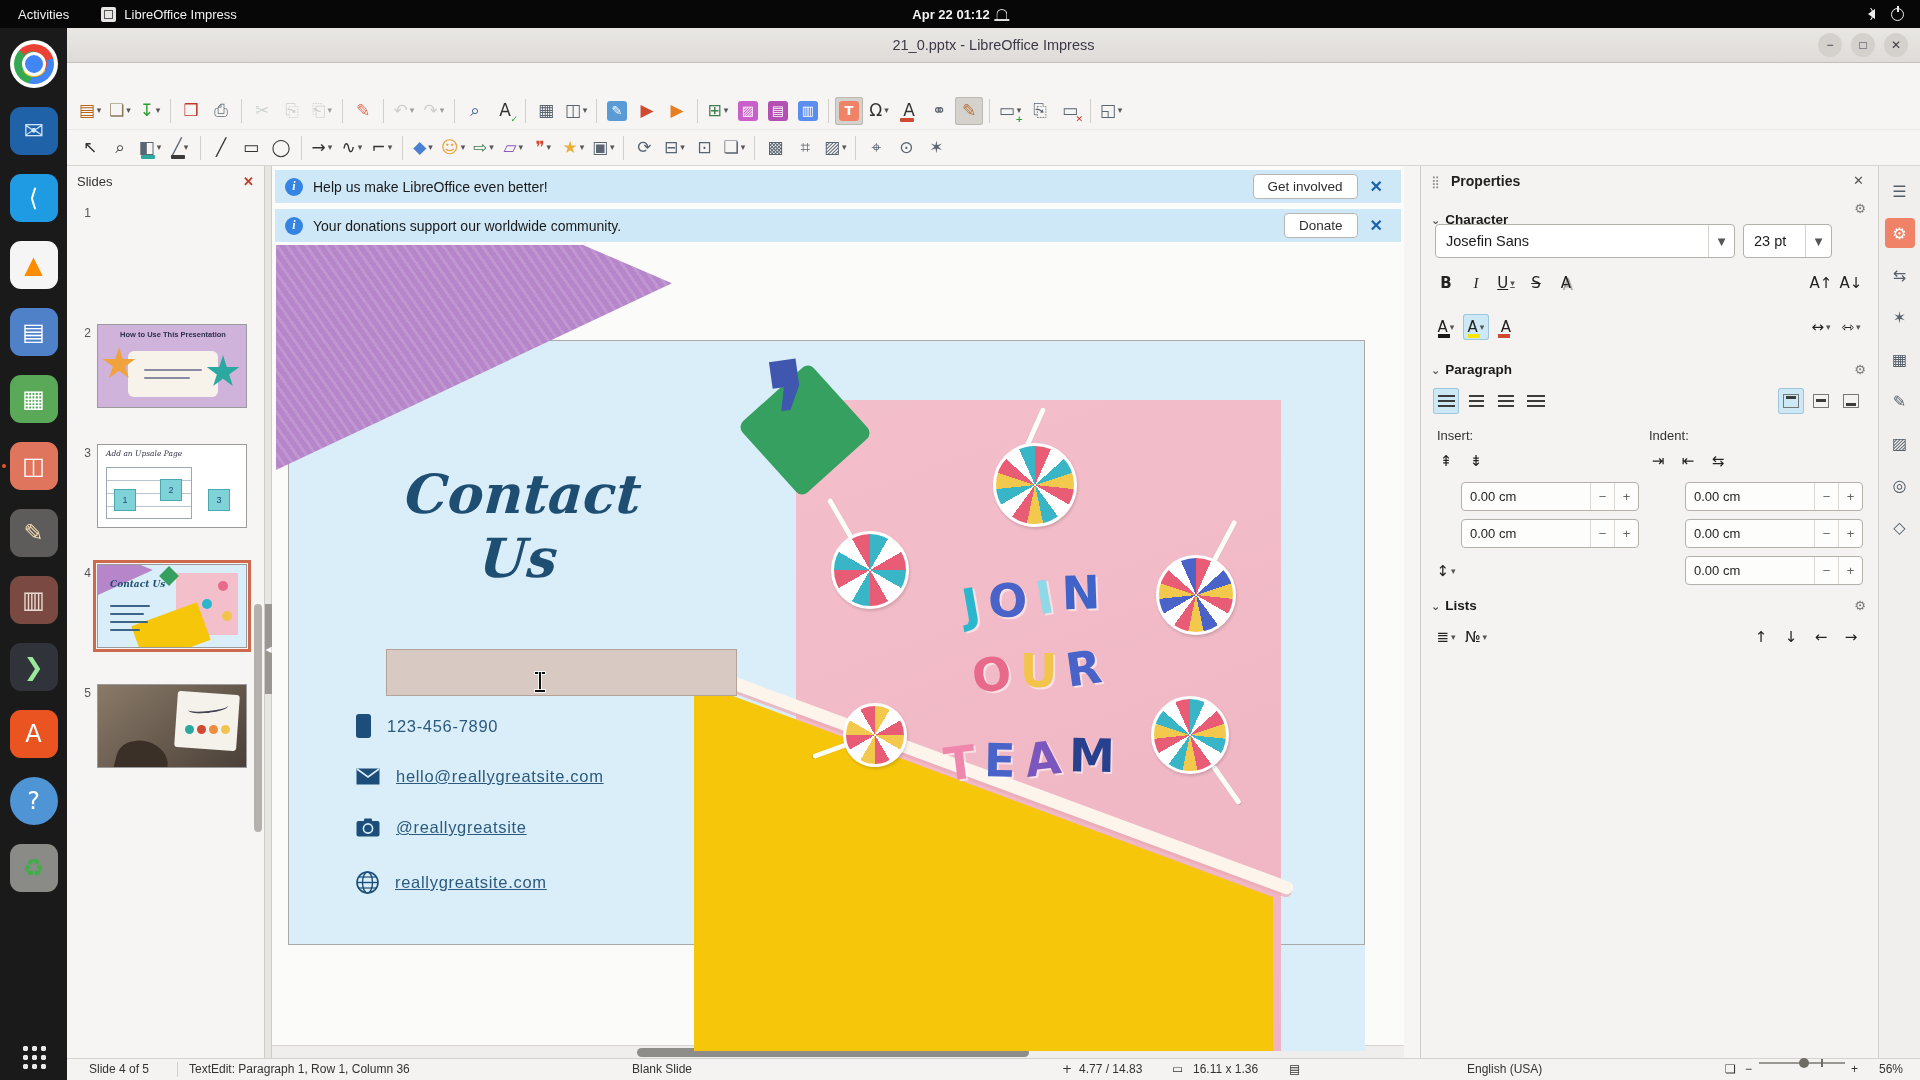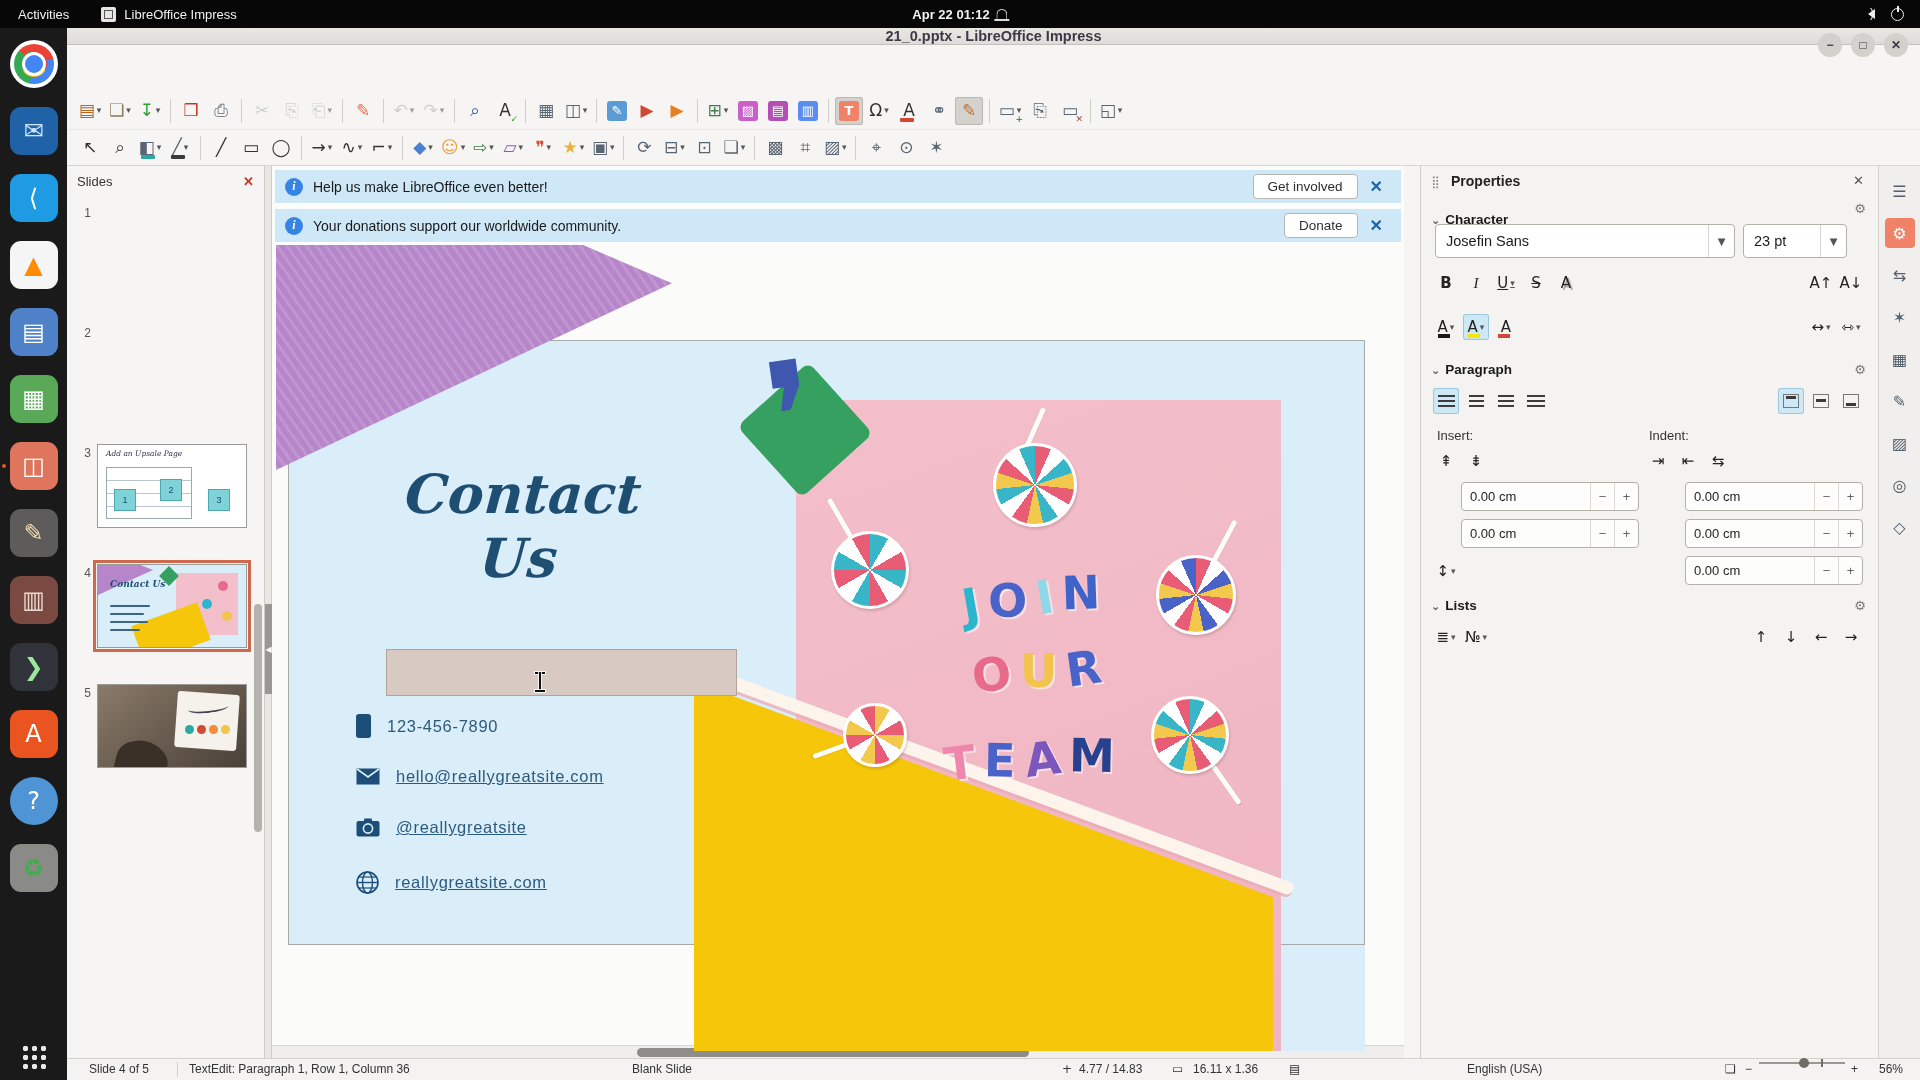--- a/index.html
+++ b/index.html
@@ -17,21 +17,21 @@
   .bell{width:11px;height:10px;border:1.5px solid #ddd;border-bottom:none;border-radius:6px 6px 0 0;position:relative}
   .bell::after{content:"";position:absolute;left:-3px;bottom:-2px;width:15px;height:2px;background:#ddd}
   .tb-right{position:absolute;right:0;top:0;height:100%;display:flex;align-items:center;gap:16px;padding:0 16px}
   .spk{width:0;height:0;border:5px solid transparent;border-right:7px solid #eee;position:relative}
   .spk::after{content:")";color:#eee;position:absolute;left:2px;top:-8px;font-size:12px}
   .pwr{width:13px;height:13px;border:1.5px solid #eee;border-radius:50%;position:relative}
   .pwr::after{content:"";position:absolute;left:50%;top:-3px;width:2px;height:6px;background:#070707;box-shadow:0 2px 0 #eee inset;transform:translateX(-50%);background:#eee}
 
   
   .window{position:absolute;left:67px;top:28px;right:0;bottom:0;background:#f6f5f3}
-  .titlebar{position:absolute;left:0;top:0;right:0;height:17px;background:linear-gradient(#e9e7e4,#dedbd8);display:flex;align-items:center;justify-content:center;font-size:14.5px;font-weight:bold;color:#3d3846;border-bottom:1px solid #c4c0bb}
+  .titlebar{position:absolute;left:0;top:0;right:0;height:35px;background:linear-gradient(#e9e7e4,#dedbd8);display:flex;align-items:center;justify-content:center;font-size:14.5px;font-weight:normal;color:#3d3846;border-bottom:1px solid #c4c0bb}
   .winbtns{position:absolute;right:12px;top:5px;display:flex;gap:9px}
   .wbtn{width:24px;height:24px;border-radius:50%;background:#d4d1cd;color:#3d3846;display:flex;align-items:center;justify-content:center;font-size:12px}
   .menubar{position:absolute;left:0;top:35px;right:0;height:29px;background:#f6f5f3;display:flex;align-items:center;padding-left:8px;font-size:14px;color:#2e2e2e}
   .menubar span{padding:4px 10px;border-radius:3px}
   .toolbar{position:absolute;left:0;right:0;background:#f6f5f3;display:flex;align-items:center;padding-left:8px}
   .tb1{top:64px;height:38px;border-bottom:1px solid #ebe9e6}
   .tb2{top:102px;height:36px;border-bottom:1px solid #d9d6d2}
   .tb{position:relative;min-width:28px;height:28px;display:flex;align-items:center;justify-content:center;margin:0 1px;border-radius:3px;gap:2px;padding:0 2px}
   .tb .g{font-size:17px;line-height:1}
   .tb .chip{width:20px;height:20px;border-radius:3px;display:flex;align-items:center;justify-content:center;font-size:13px;font-weight:bold}
@@ -436,20 +436,29 @@
           <span>Slides</span>
           <span class="sp-close">✕</span>
         </div>
 
         <div class="thumb-row" style="top:38px">
           <span class="thumb-num">1</span>
         </div>
 
         <div class="thumb-row" style="top:158px">
           <span class="thumb-num">2</span>
+          <div class="thumb">
+            <div class="t-el" style="left:0;top:0;right:0;bottom:0;background:#cfb3da"></div>
+            <div class="t-el" style="left:30px;top:26px;width:90px;height:46px;background:#f7f3ea;border-radius:6px"></div>
+            <div class="t-el" style="left:4px;top:22px;width:34px;height:34px;background:#f0a23c;clip-path:polygon(50% 0,61% 35%,98% 35%,68% 57%,79% 91%,50% 70%,21% 91%,32% 57%,2% 35%,39% 35%)"></div>
+            <div class="t-el" style="right:6px;top:30px;width:34px;height:34px;background:#2ba8a0;clip-path:polygon(50% 0,61% 35%,98% 35%,68% 57%,79% 91%,50% 70%,21% 91%,32% 57%,2% 35%,39% 35%)"></div>
+            <div class="t-el" style="left:20px;top:5px;width:110px;text-align:center;font-size:7.5px;font-weight:bold;color:#2e2e4e">How to Use This Presentation</div>
+            <div class="t-el mini-line" style="left:46px;top:44px;width:58px;background:#8a8aa0"></div>
+            <div class="t-el mini-line" style="left:46px;top:52px;width:46px;background:#8a8aa0"></div>
+          </div>
         </div>
 
         <div class="thumb-row" style="top:278px">
           <span class="thumb-num">3</span>
           <div class="thumb">
             <div class="t-el" style="left:8px;top:4px;width:100px;font-family:'DejaVu Serif',serif;font-style:italic;font-size:7.5px;color:#33334d">Add an Upsale Page</div>
             <div class="t-el" style="left:8px;top:22px;width:86px;height:52px;background:repeating-linear-gradient(#fff 0 12px,#b9c4cc 12px 13px),repeating-linear-gradient(90deg,#fff 0 21px,#b9c4cc 21px 22px);border:1px solid #9aa8b2"></div>
             <div class="t-el" style="left:16px;top:44px;width:22px;height:22px;background:#7fd3d8;border:1px solid #4aa8ae;font-size:9px;color:#1d4d79;display:flex;align-items:center;justify-content:center">1</div>
             <div class="t-el" style="left:62px;top:34px;width:22px;height:22px;background:#7fd3d8;border:1px solid #4aa8ae;font-size:9px;color:#1d4d79;display:flex;align-items:center;justify-content:center">2</div>
             <div class="t-el" style="left:110px;top:44px;width:22px;height:22px;background:#7fd3d8;border:1px solid #4aa8ae;font-size:9px;color:#1d4d79;display:flex;align-items:center;justify-content:center">3</div>
@@ -583,21 +592,21 @@
         <div class="abs p-title" style="left:30px;top:7px">Properties</div>
         <div class="abs p-x" style="top:7px">✕</div>
 
         <div class="abs sec" style="left:10px;top:46px"><span class="chev g">⌄</span><span>Character</span></div>
         <div class="abs gear g" style="top:35px">⚙</div>
 
         <div class="combo" style="left:14px;top:58px;width:300px">
           <span class="val">Josefin Sans</span>
           <span class="cdd g">▼</span>
         </div>
-        <div class="combo" style="left:322px;top:58px;width:104px">
+        <div class="combo" style="left:322px;top:58px;width:89px">
           <span class="val">23 pt</span>
           <span class="cdd g">▼</span>
         </div>
 
         <div class="prow" id="charRow1" style="left:12px;top:104px">
             <span class="pbtn bold">
               <i class="g">B</i>
             </span>
             <span class="pbtn ital">
               <i class="g">I</i>

